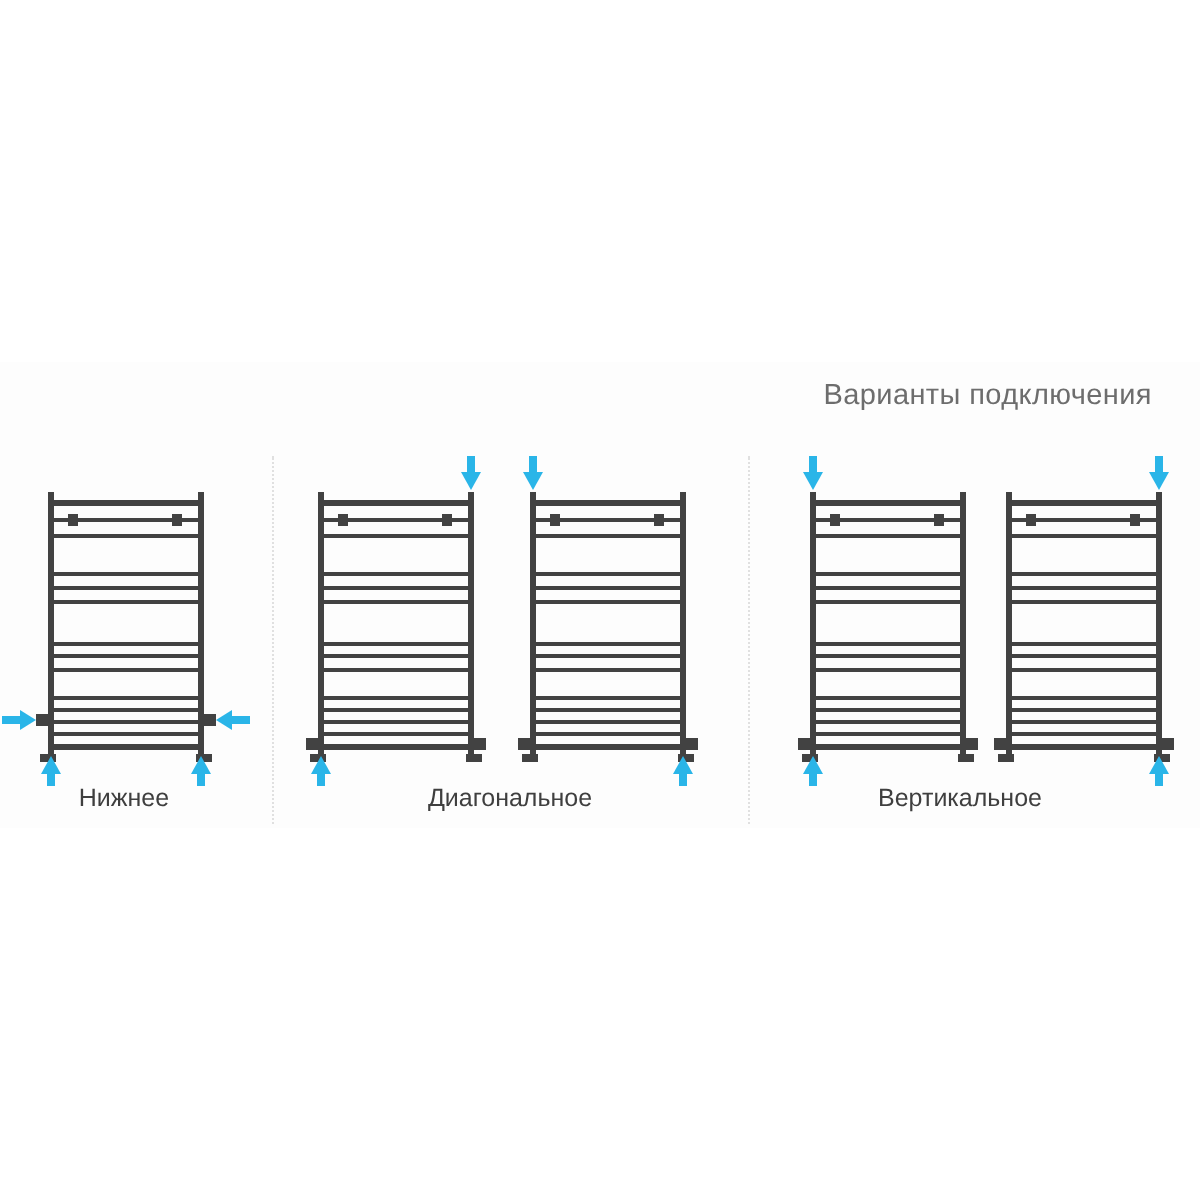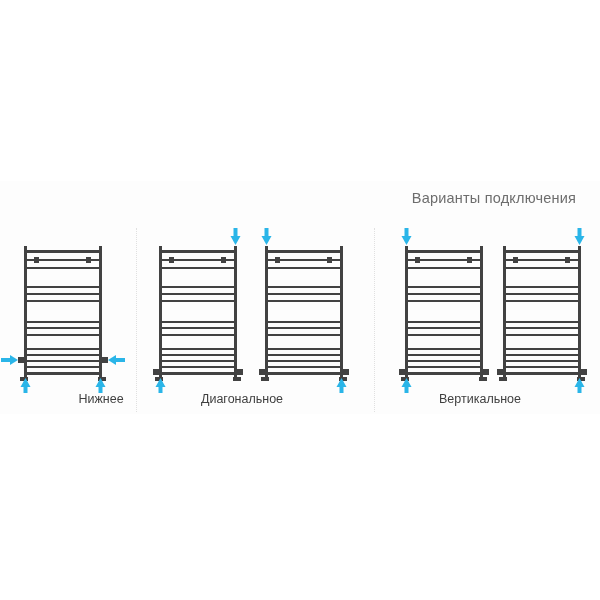--- a/index.html
+++ b/index.html
@@ -16,22 +16,22 @@
   }
   .divider{position:absolute;top:228px;height:184px;width:0;border-left:1px dotted var(--divider);}
   .divider.d1{left:136px;}
   .divider.d2{left:374px;}
   .diagram-row{position:absolute;left:0;top:0;width:600px;height:600px;}
   .diagram-row svg{position:absolute;top:228px;display:block;}
   .conn-label{
     position:absolute;top:392px;transform:translateX(-50%);
     font-size:12.5px;font-weight:500;color:var(--label);white-space:nowrap;
   }
-  .conn-label.l1{left:62px;margin-left:39px;}
-  .conn-label.l2{left:242px;}
+  .conn-label.l1{left:62px;}
+  .conn-label.l2{left:255px;}
   .conn-label.l3{left:480px;}
 </style>
 </head>
 <body style="--radiator: #424242; --arrow: #2ab5e8; --title: #6d6d6d; --label: #3f3f3f; --divider: #e0e0e0;">
 
 <div class="stage">
   <div class="tint-band"></div>
 
   <div class="section-title">Варианты подключения</div>
 

